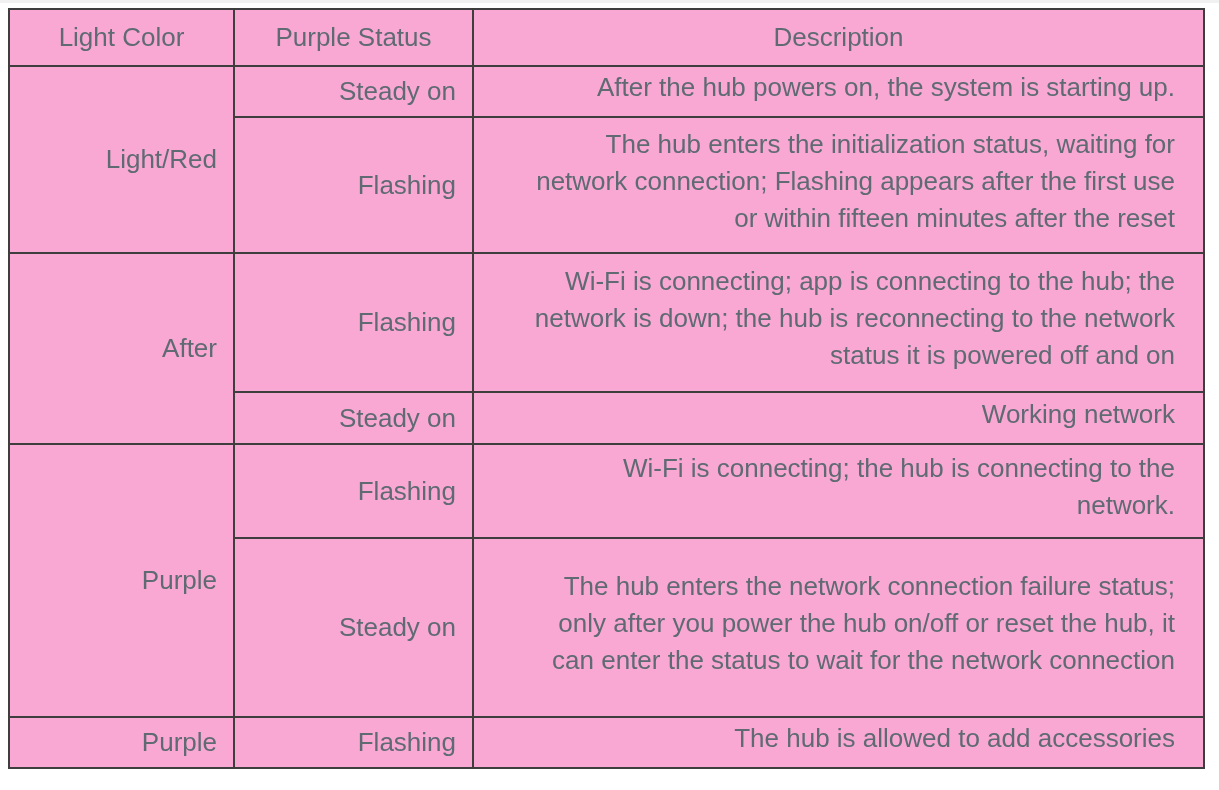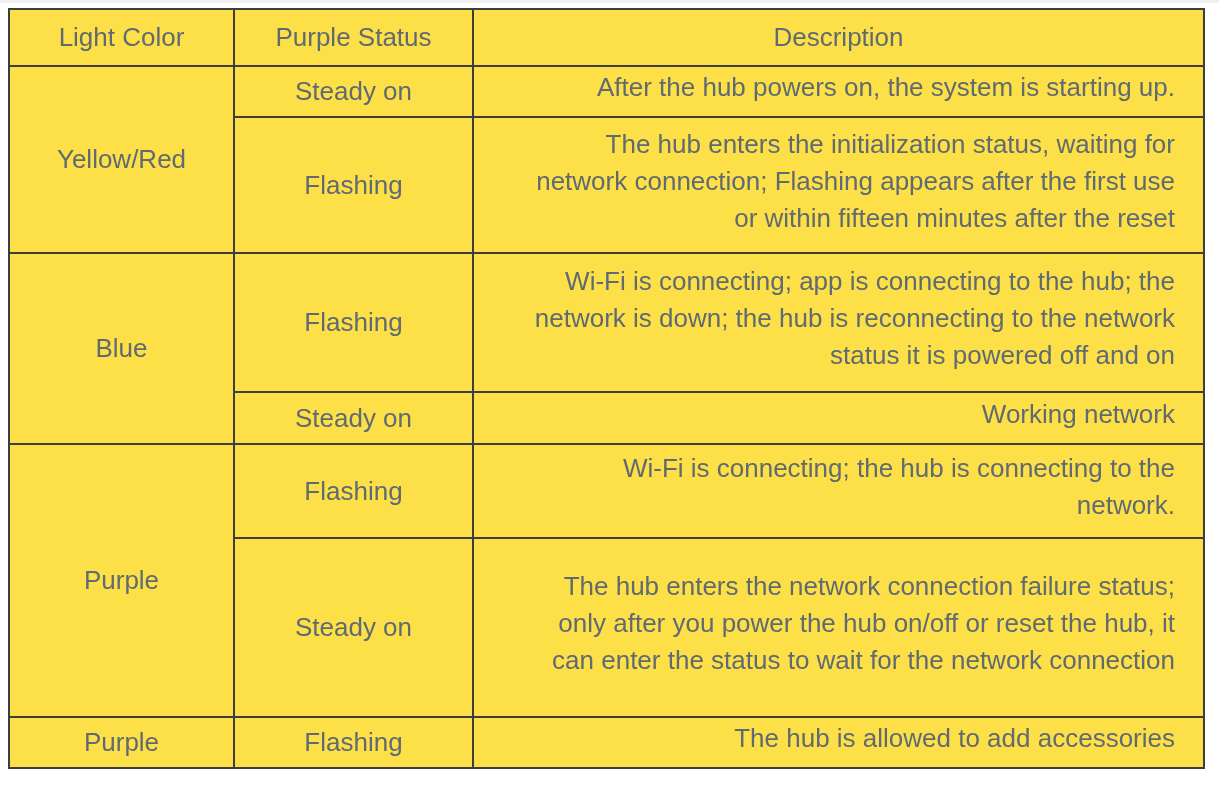--- a/index.html
+++ b/index.html
@@ -36,29 +36,29 @@
   col.c1 { width: 225px; }
   col.c2 { width: 239px; }
   col.c3 { width: 731px; }
   th, td {
     border: 2px solid #3e3e3e;
     color: #5f6a73;
     font-size: 26px;
     font-weight: 300;
     line-height: 37px;
     vertical-align: middle;
-    background: #fde047;
+    background: #f9a8d4;
   }
   th {
     text-align: center;
     font-weight: 300;
   }
   td.c-color, td.c-status {
-    text-align: center;
-    padding: 4px 8px;
+    text-align: right;
+    padding: 4px 16px;
   }
   td.c-desc {
     text-align: right;
     padding: 2px 28px 10px 50px;
   }
   tr.h  { height: 57px; }
   tr.r1 { height: 51px; }
   tr.r2 { height: 136px; }
   tr.r3 { height: 139px; }
   tr.r4 { height: 52px; }
@@ -80,30 +80,30 @@
     </colgroup>
     <thead>
       <tr class="h">
         <th>Light Color</th>
         <th>Purple Status</th>
         <th>Description</th>
       </tr>
     </thead>
     <tbody>
       <tr class="r1">
-        <td class="c-color" rowspan="2">Yellow/Red</td>
+        <td class="c-color" rowspan="2">Light/Red</td>
         <td class="c-status">Steady on</td>
         <td class="c-desc">After the hub powers on, the system is starting up.</td>
       </tr>
       <tr class="r2">
         <td class="c-status">Flashing</td>
         <td class="c-desc">The hub enters the initialization status, waiting for network connection; Flashing appears after the first use or within fifteen minutes after the reset</td>
       </tr>
       <tr class="r3">
-        <td class="c-color" rowspan="2">Blue</td>
+        <td class="c-color" rowspan="2">After</td>
         <td class="c-status">Flashing</td>
         <td class="c-desc">Wi-Fi is connecting; app is connecting to the hub; the network is down; the hub is reconnecting to the network status it is powered off and on</td>
       </tr>
       <tr class="r4">
         <td class="c-status">Steady on</td>
         <td class="c-desc">Working network</td>
       </tr>
       <tr class="r5">
         <td class="c-color" rowspan="2">Purple</td>
         <td class="c-status">Flashing</td>

